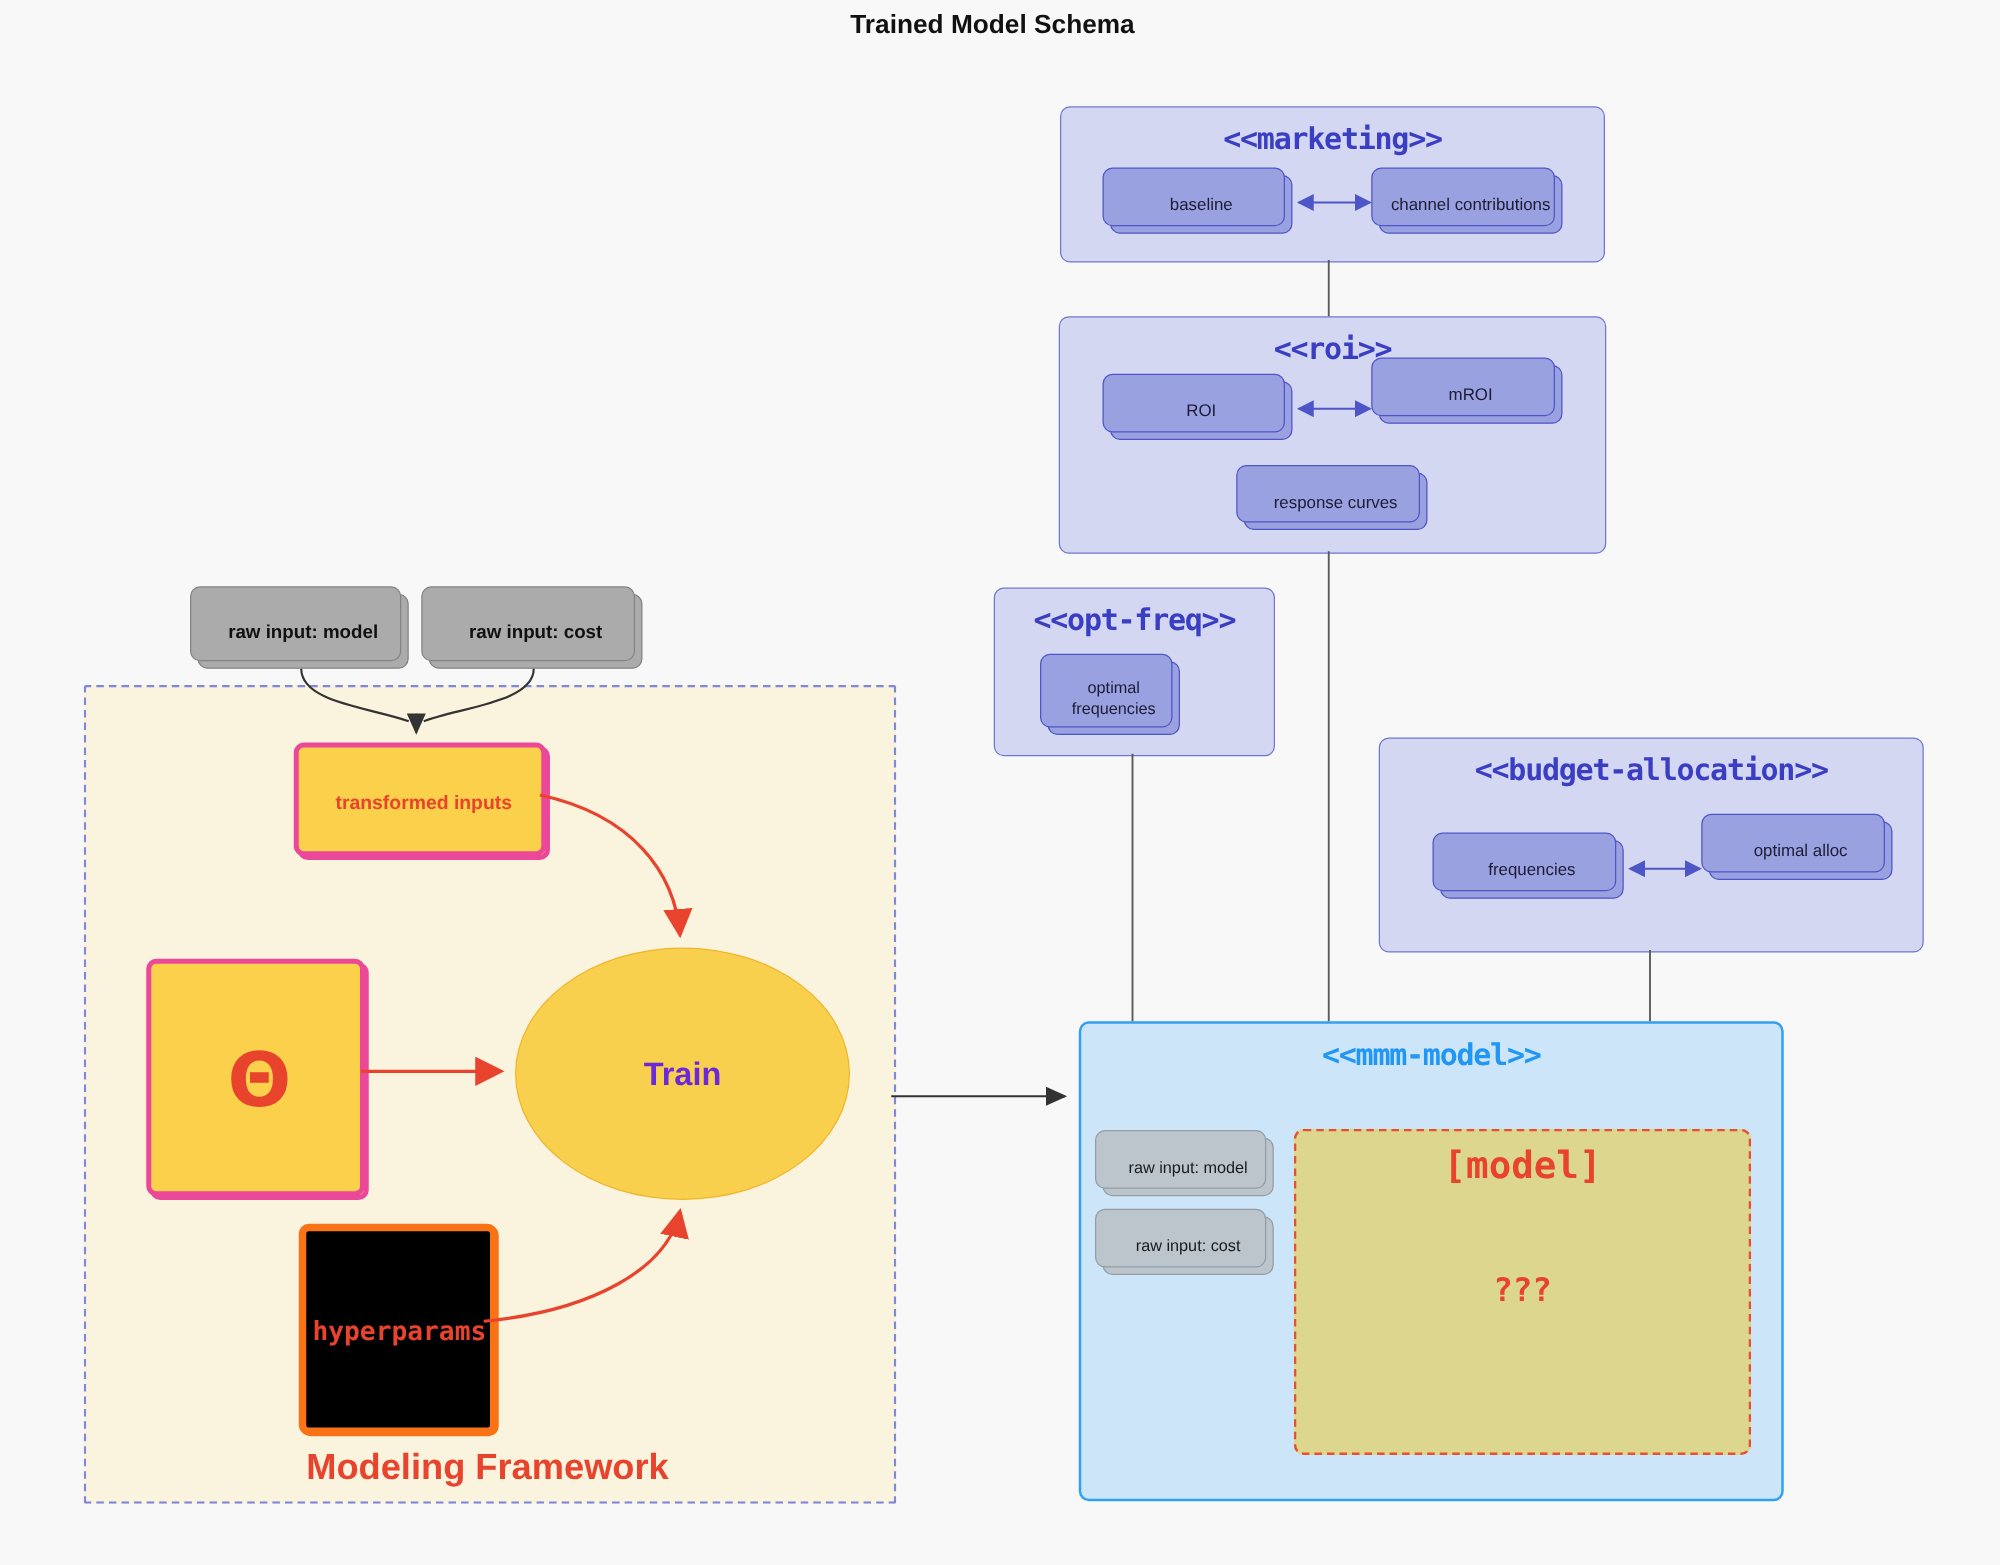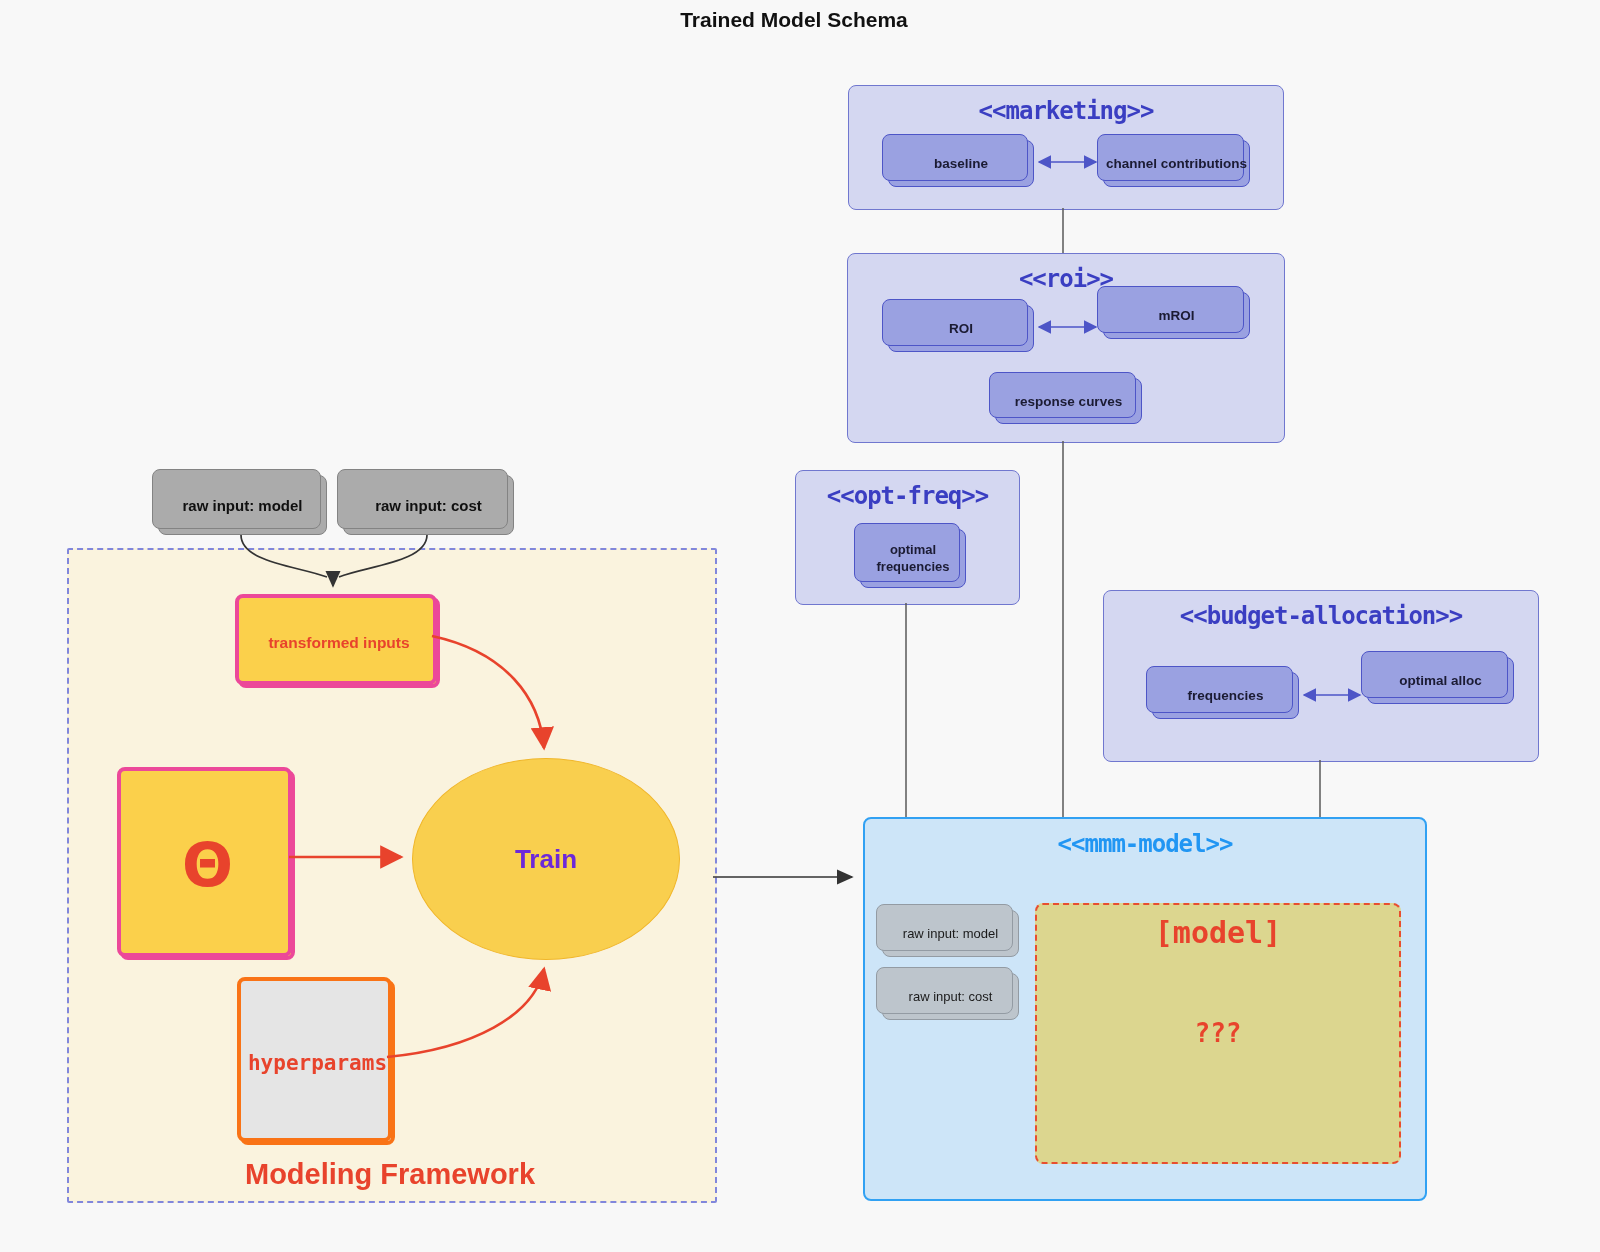--- a/index.html
+++ b/index.html
@@ -14,27 +14,27 @@
                font-size:24px;color:#3a3ec2;letter-spacing:-1px;}
   .group.mmm{background:#cde5f8;border:2px solid #31a1f3;}
   .group.mmm .group-title{color:#2196f3;}
   .group.framework{background:#faf3de;border:2px dashed #8187dc;border-radius:2px;}
   
   .node{position:absolute;z-index:1;display:flex;align-items:center;justify-content:center;
         text-align:center;border-radius:8px;}
   .stack::before{content:"";position:absolute;left:-7px;top:-7px;width:100%;height:100%;
         border-radius:8px;background:inherit;border:inherit;z-index:-1;}
   .purple{background:#9aa1e1;border:1.4px solid #4d55c7;color:#1b1b33;font-size:13.5px;}
-  .purple .lbl{white-space:nowrap;font-weight:bold;}
+  .purple .lbl{white-space:nowrap;}
   .purple.wrap .lbl{white-space:normal;line-height:1.3;font-size:13px;}
   .grayx{background:#ababab;border:1.5px solid #838383;color:#101010;
          font-size:15px;font-weight:bold;}
   .graym{background:#bdc5cc;border:1.4px solid #939ba3;color:#1a1a1a;font-size:13px;}
   .yellow{background:#fbd04b;border:4px solid #ec4899;color:#e8432c;}
-  .yellow.light{background:#e5e5e5;border:4px solid #f97316;text-align:center;}
+  .yellow.light{background:#000000;border:6px solid #f97316;text-align:center;}
   .ellipse{position:absolute;z-index:1;background:#f9cf4e;border:1.6px solid #f0b62a;
            border-radius:50%;display:flex;align-items:center;justify-content:center;}
   .train-lbl{font-size:26px;font-weight:bold;color:#6d28d9;}
   .theta-lbl{font-size:60px;font-weight:800;color:#e8432c;font-family:"DejaVu Sans",sans-serif;}
   .ti-lbl{font-size:15.5px;font-weight:bold;color:#e8432c;}
   .hp-lbl{font-family:"DejaVu Sans Mono",monospace;font-size:21px;font-weight:bold;color:#e8432c;}
   .fw-label{position:absolute;left:67px;top:1158px;width:646px;text-align:center;
             font-size:29px;font-weight:bold;color:#e8432c;}
   
   .model-box{position:absolute;left:1035px;top:903px;width:362px;height:257px;
@@ -93,21 +93,21 @@
   <div class="node purple stack" style="left:888px;top:305px;width:144px;height:45px">
     <span class="lbl">ROI</span>
   </div>
   <div class="node purple stack" style="left:1103px;top:292px;width:145px;height:45px">
     <span class="lbl">mROI</span>
   </div>
   <div class="node purple stack" style="left:995px;top:378px;width:145px;height:44px">
     <span class="lbl">response curves</span>
   </div>
 
-  <div class="node purple wrap stack" style="left:860px;top:529px;width:104px;height:57px">
+  <div class="node purple wrap stack" style="left:838px;top:529px;width:104px;height:57px">
     <span class="lbl">optimal frequencies</span>
   </div>
 
   <div class="node purple stack" style="left:1152px;top:672px;width:145px;height:45px">
     <span class="lbl">frequencies</span>
   </div>
   <div class="node purple stack" style="left:1367px;top:657px;width:145px;height:45px">
     <span class="lbl">optimal alloc</span>
   </div>
 

